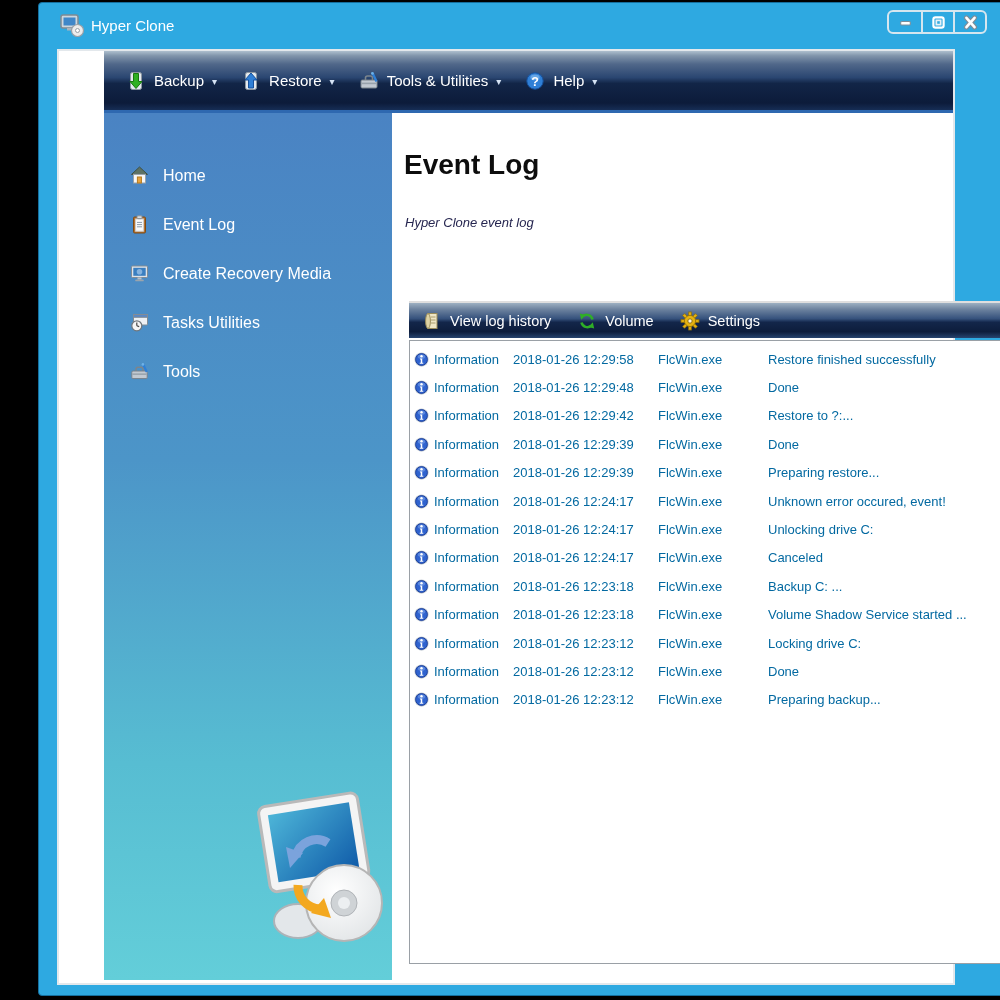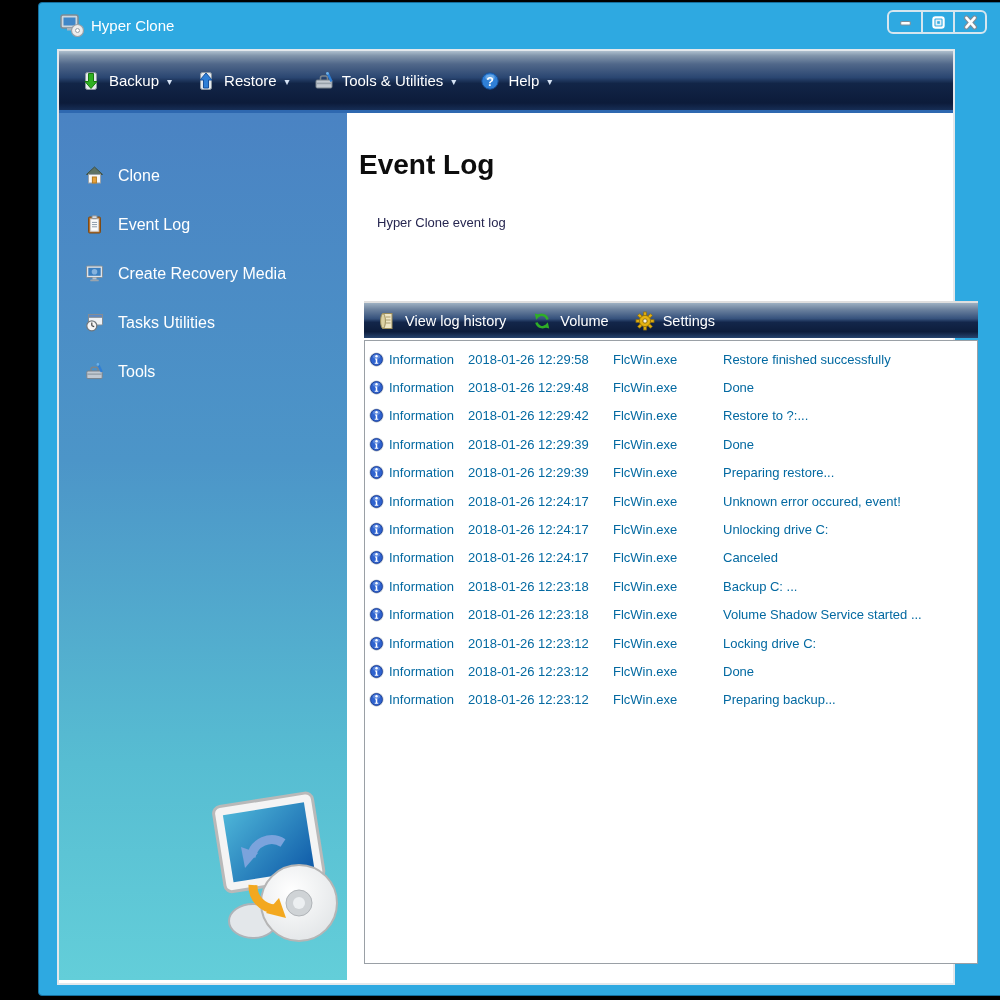--- a/index.html
+++ b/index.html
@@ -15,21 +15,21 @@
   .win-title { position:absolute; left:52px; top:14px; color:#fff; font-size:15px; }
   .win-controls { position:absolute; right:22px; top:7px; height:24px; display:flex;
                   border:2px solid #d6e6ef; border-radius:6px; overflow:hidden; }
   .win-controls button { width:32px; height:100%; background:transparent; border:none;
                          border-left:2px solid #d6e6ef; display:flex; align-items:center;
                          justify-content:center; padding:0; cursor:pointer; }
   .win-controls button:first-child { border-left:none; }
 
   
   .app-frame { position:absolute; left:18px; top:46px; width:898px; height:936px;
-               border:2px solid #e3e8ec; background:#fff; }
+               border:2px solid #e3e8ec; background:#fff;padding-left:45px; }
 
   .menubar { height:62px; border-bottom:3px solid #2e68b0; display:flex; align-items:center;
              gap:24px; padding-left:22px;
              background:linear-gradient(180deg,#aebfce 0%,#8195ab 8%,#51688a 22%,#2a4671 45%,#122547 55%,#0c1b3a 88%,#162d55 100%); }
   .menu-item { display:flex; align-items:center; gap:8px; color:#fff; font-size:15px; cursor:pointer; }
   .mi-icon { width:20px; height:20px; display:inline-flex; }
   .mi-caret { font-size:10px; color:#d7e4f5; padding-top:2px; }
 
   .app-body { display:flex; height:867px; }
 
@@ -38,21 +38,21 @@
              background:linear-gradient(180deg,#4a83c3 0%,#4c95c8 40%,#57bdd2 75%,#63ced9 100%); }
   .side-list { padding-top:38px; }
   .side-item { display:flex; align-items:center; gap:14px; padding-left:26px; height:49px;
                color:#fff; font-size:16px; cursor:pointer; }
   .si-icon { width:19px; height:19px; display:inline-flex; }
   .logo { position:absolute; left:152px; top:676px; width:138px; height:165px; }
 
   
   .main { flex:1; background:#fff; position:relative; }
   .page-title { position:absolute; left:12px; top:36px; font-size:28px; font-weight:bold; color:#0d0d0d; }
-  .page-subtitle { position:absolute; left:30px; top:102px; font-size:13px; color:#262650; }
+  .page-subtitle { position:absolute; left:13px; top:102px; font-size:13px; color:#262650;font-style:italic; }
 
   .panel { position:absolute; left:17px; top:188px; width:614px; }
   .toolbar { height:37px; display:flex; align-items:center; gap:26px; padding-left:13px;
              border-top:2px solid #dfdfdf;
              background:linear-gradient(180deg,#9db0c2 0%,#6d839f 18%,#35517c 45%,#13264a 55%,#0d1d3c 82%,#27446f 100%); }
   .tb-btn { display:flex; align-items:center; gap:8px; background:transparent; border:none;
             color:#fff; font-size:14.5px; cursor:pointer; font-family:inherit; }
   .tb-icon { width:20px; height:20px; display:inline-flex; }
 
   .etable { margin-top:2px; border:1px solid #9aa0a6; height:624px; background:#fff; }
@@ -163,21 +163,21 @@
         <div class="sidebar">
           <div class="side-list">
   <div class="side-item">
     <span class="si-icon">
                   <svg viewBox="0 0 19 19" width="19" height="19">
                     <polygon points="9.5,1 1.5,8.4 17.5,8.4" fill="#5d7264" stroke="#3e5145"></polygon>
                     <rect x="3.5" y="8.4" width="12" height="8.6" fill="#f7f7f7" stroke="#9aa3ab"></rect>
                     <rect x="7.4" y="11" width="4" height="6" fill="#e8a33d" stroke="#b37b1f"></rect>
                   </svg>
                 </span>
-    <span class="si-label">Clone</span>
+    <span class="si-label">Home</span>
   </div>
 
   <div class="side-item">
     <span class="si-icon">
                   <svg viewBox="0 0 19 19" width="19" height="19">
                     <rect x="3.5" y="2" width="12" height="16" rx="1.2" fill="#b5722f" stroke="#7d4a15"></rect>
                     <rect x="5.6" y="4" width="7.8" height="12.2" fill="#fbfbfb" stroke="#cfcfcf"></rect>
                     <rect x="7" y="0.8" width="5" height="2.8" rx="0.9" fill="#d9dde1" stroke="#8a9299"></rect>
                     <line x1="7" y1="7.4" x2="12" y2="7.4" stroke="#8a9aaa"></line>
                     <line x1="7" y1="9.6" x2="12" y2="9.6" stroke="#8a9aaa"></line>

